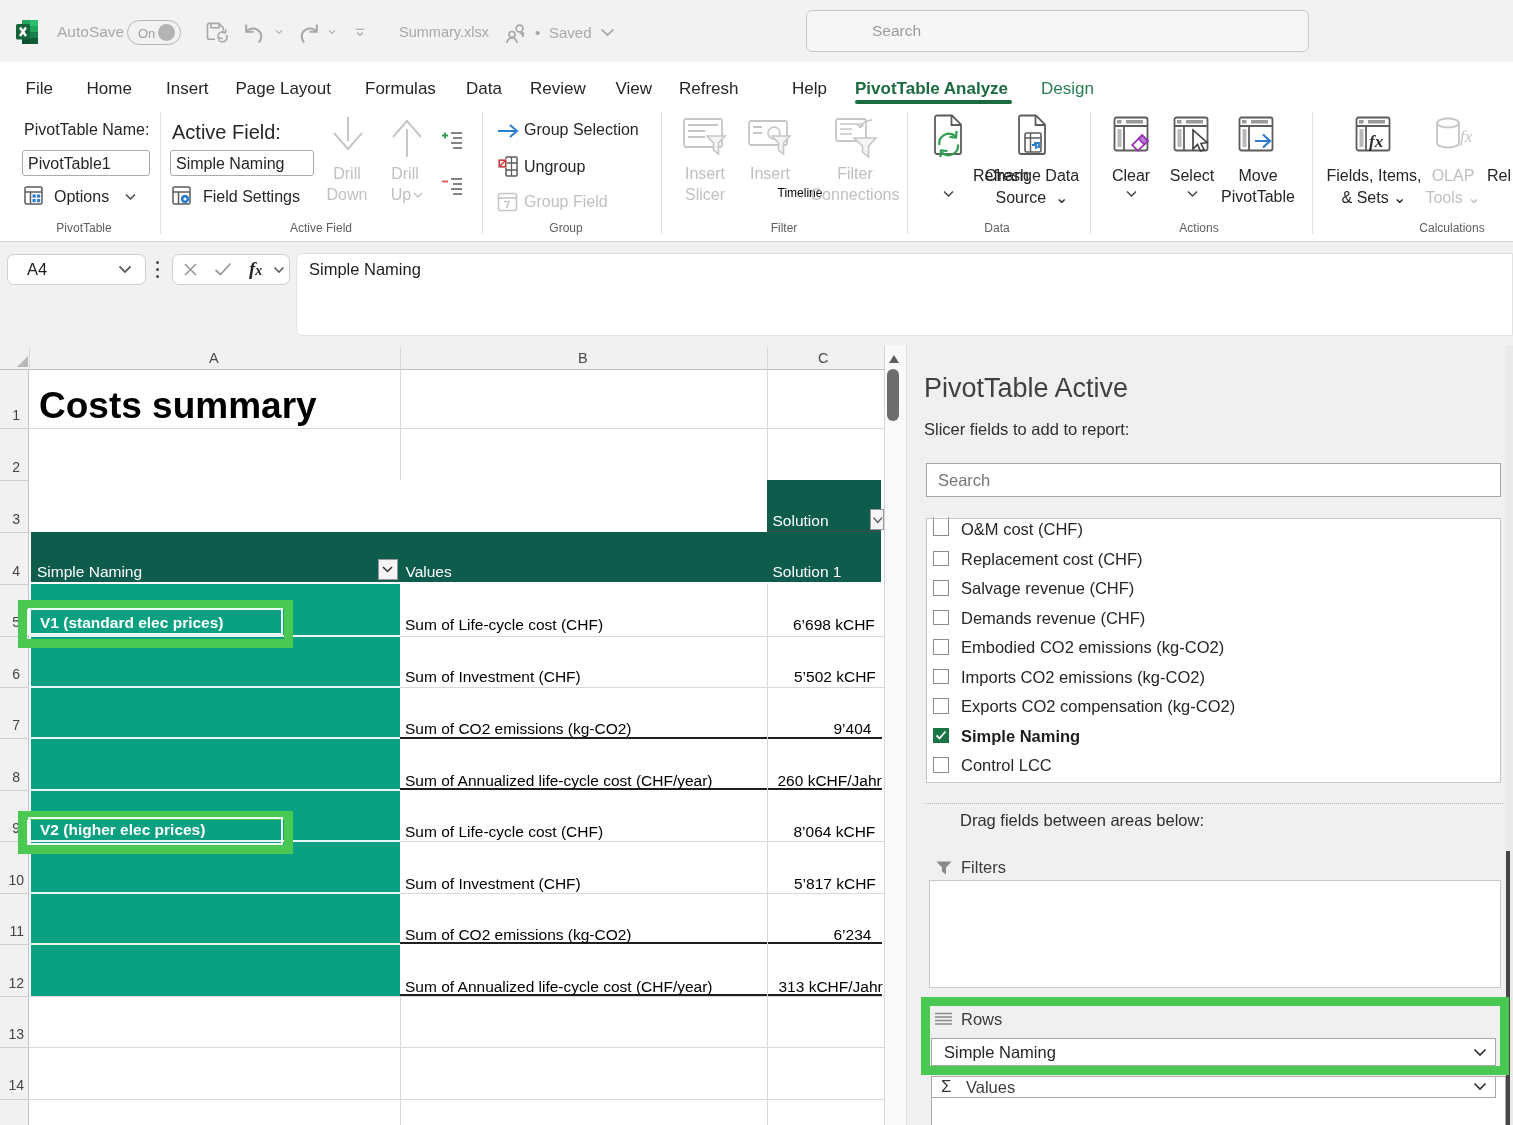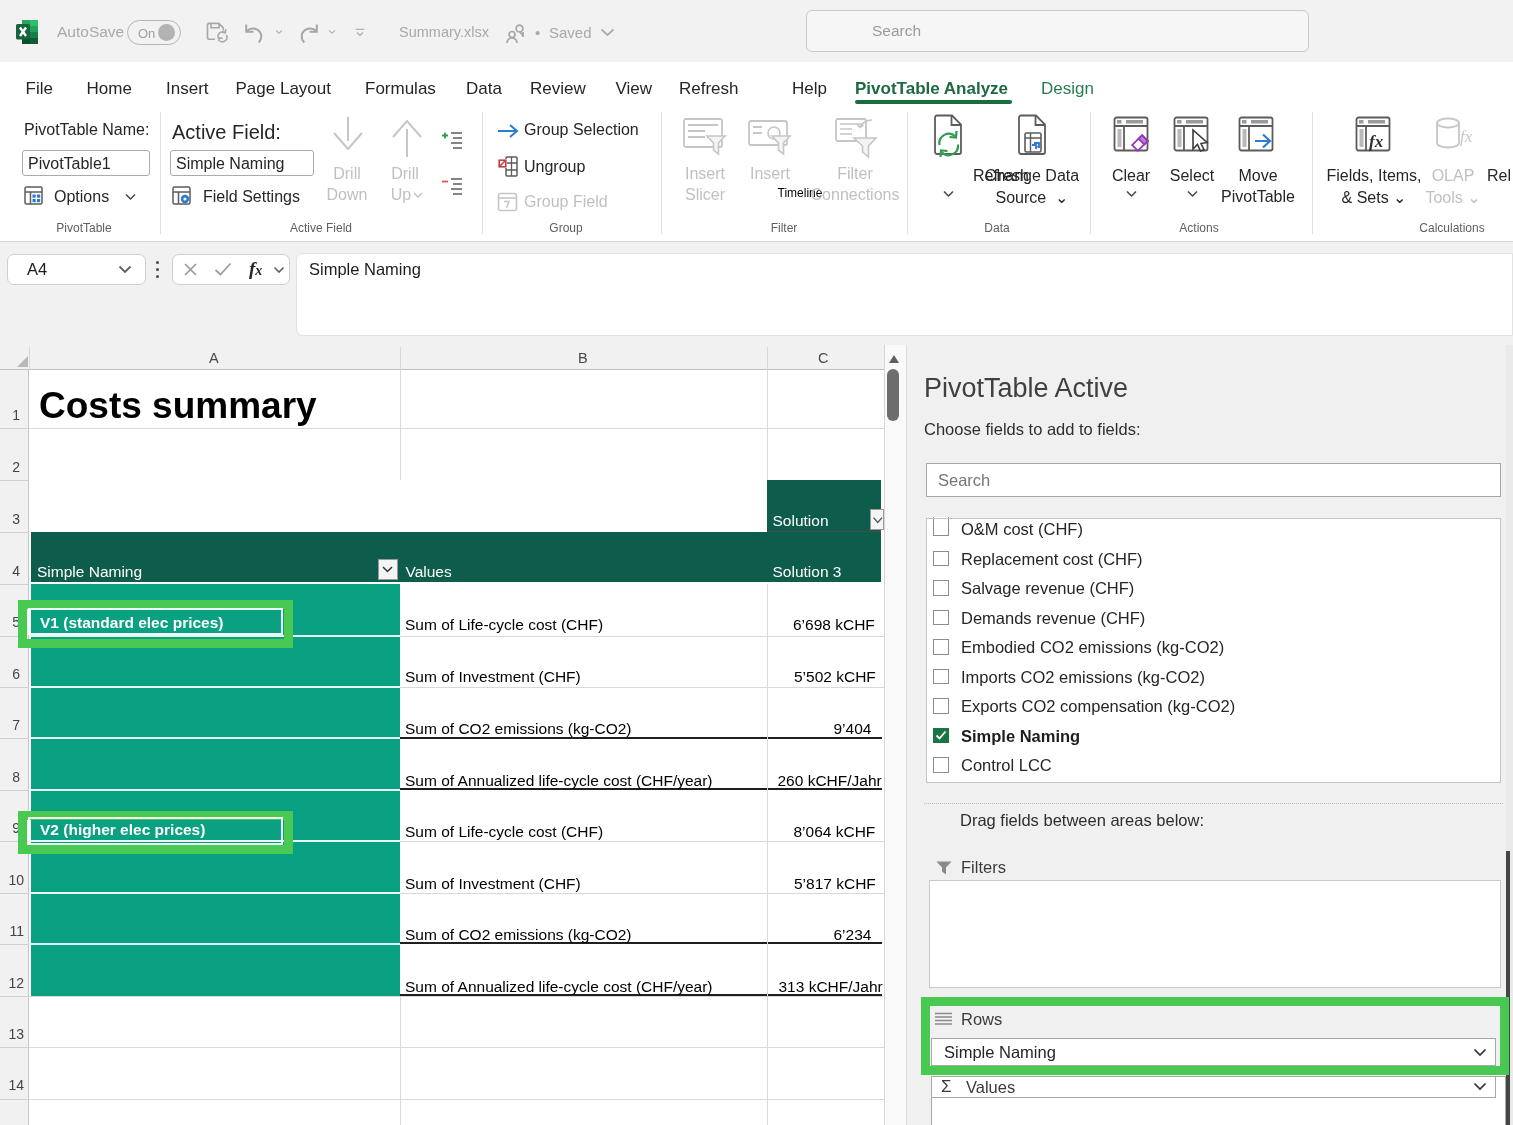--- a/index.html
+++ b/index.html
@@ -349,21 +349,21 @@
       </svg>
 
   <div class="a" style="left:31px;top:187px;width:850px;height:50px;background:#0d5c4c"></div>
   <div class="a" style="left:31px;top:237px;width:850px;height:2px;background:#fff"></div>
   <div class="t" style="left:37px;top:218px;font-size:15.5px;color:#fff">Simple Naming</div>
   <div class="a" style="left:377.5px;top:213.5px;width:20px;height:21px;background:#f4f4f4;border:1px solid #999;box-sizing:border-box"></div>
   <svg style="left:382px;top:221px" width="11" height="7" viewBox="0 0 11 7">
         <path d="M1 1 L5.5 5.5 L10 1" fill="none" stroke="#333" stroke-width="1.5"></path>
       </svg>
   <div class="t" style="left:405.5px;top:218px;font-size:15.5px;color:#fff">Values</div>
-  <div class="t" style="left:772.5px;top:218px;font-size:15.5px;color:#fff">Solution 3</div>
+  <div class="t" style="left:772.5px;top:218px;font-size:15.5px;color:#fff">Solution 1</div>
 
   <div class="a" style="left:31px;top:239px;width:369px;height:412px;background:#0aa183"></div>
   <div class="a" style="left:31px;top:289.6px;width:369px;height:2px;background:rgba(255,255,255,0.9)"></div>
   <div class="a" style="left:31px;top:341px;width:369px;height:2px;background:rgba(255,255,255,0.9)"></div>
   <div class="a" style="left:31px;top:392.3px;width:369px;height:2px;background:rgba(255,255,255,0.9)"></div>
   <div class="a" style="left:31px;top:444px;width:369px;height:2px;background:rgba(255,255,255,0.9)"></div>
   <div class="a" style="left:31px;top:495.3px;width:369px;height:2px;background:rgba(255,255,255,0.9)"></div>
   <div class="a" style="left:31px;top:547px;width:369px;height:2px;background:rgba(255,255,255,0.9)"></div>
   <div class="a" style="left:31px;top:598.3px;width:369px;height:2px;background:rgba(255,255,255,0.9)"></div>
   <div class="t" style="left:40px;top:269px;font-size:15.5px;color:#fff;font-weight:bold">V1 (standard elec prices)</div>
@@ -438,21 +438,21 @@
     <path d="M6 2 L11 10 L1 10 Z" fill="#5e5e5e"></path>
   </svg>
 <div class="a" style="left:887px;top:368.5px;width:12px;height:52px;background:#6d6d6d;border-radius:6px"></div>
 
 <div class="a" style="left:906px;top:345px;width:607px;height:780px;background:#f0f0f0"></div>
 <div id="pane">
 <div class="a" style="left:906px;top:345px;width:1px;height:780px;background:#dcdcdc"></div>
 <div class="a" style="left:1506px;top:345px;width:7px;height:780px;background:#eaeaea"></div>
 <div class="a" style="left:1506px;top:851px;width:4px;height:274px;background:#454545"></div>
 <div class="t" style="left:924px;top:373px;font-size:27px;color:#404040">PivotTable Active</div>
-<div class="t" style="left:924px;top:420px;font-size:16.5px;color:#2e2e2e">Choose fields to add to fields:</div>
+<div class="t" style="left:924px;top:420px;font-size:16.5px;color:#2e2e2e">Slicer fields to add to report:</div>
 <div class="a" style="left:926px;top:463px;width:575px;height:34px;background:#fff;border:1px solid #a6a6a6;box-sizing:border-box"></div>
 <div class="t" style="left:938px;top:471px;font-size:16.5px;color:#767676">Search</div>
 <div class="a" style="left:926px;top:518px;width:575px;height:265px;background:#fff;border:1px solid #c5c5c5;box-sizing:border-box;overflow:hidden"></div>
 <div id="fieldlist">
 <div class="a" style="left:933px;top:517px;width:15.5px;height:19px;border:1.6px solid #8c8c8c;border-top:none;background:#fff;box-sizing:border-box"></div>
 <div class="t" style="left:961px;top:520px;font-size:16.5px;color:#262626">O&amp;M cost (CHF)</div>
 <div class="a" style="left:933px;top:550.7px;width:15.5px;height:15.5px;border:1.6px solid #8c8c8c;background:#fff;box-sizing:border-box"></div>
 <div class="t" style="left:961px;top:550px;font-size:16.5px;color:#262626">Replacement cost (CHF)</div>
 <div class="a" style="left:933px;top:580.2px;width:15.5px;height:15.5px;border:1.6px solid #8c8c8c;background:#fff;box-sizing:border-box"></div>
 <div class="t" style="left:961px;top:579px;font-size:16.5px;color:#262626">Salvage revenue (CHF)</div>

